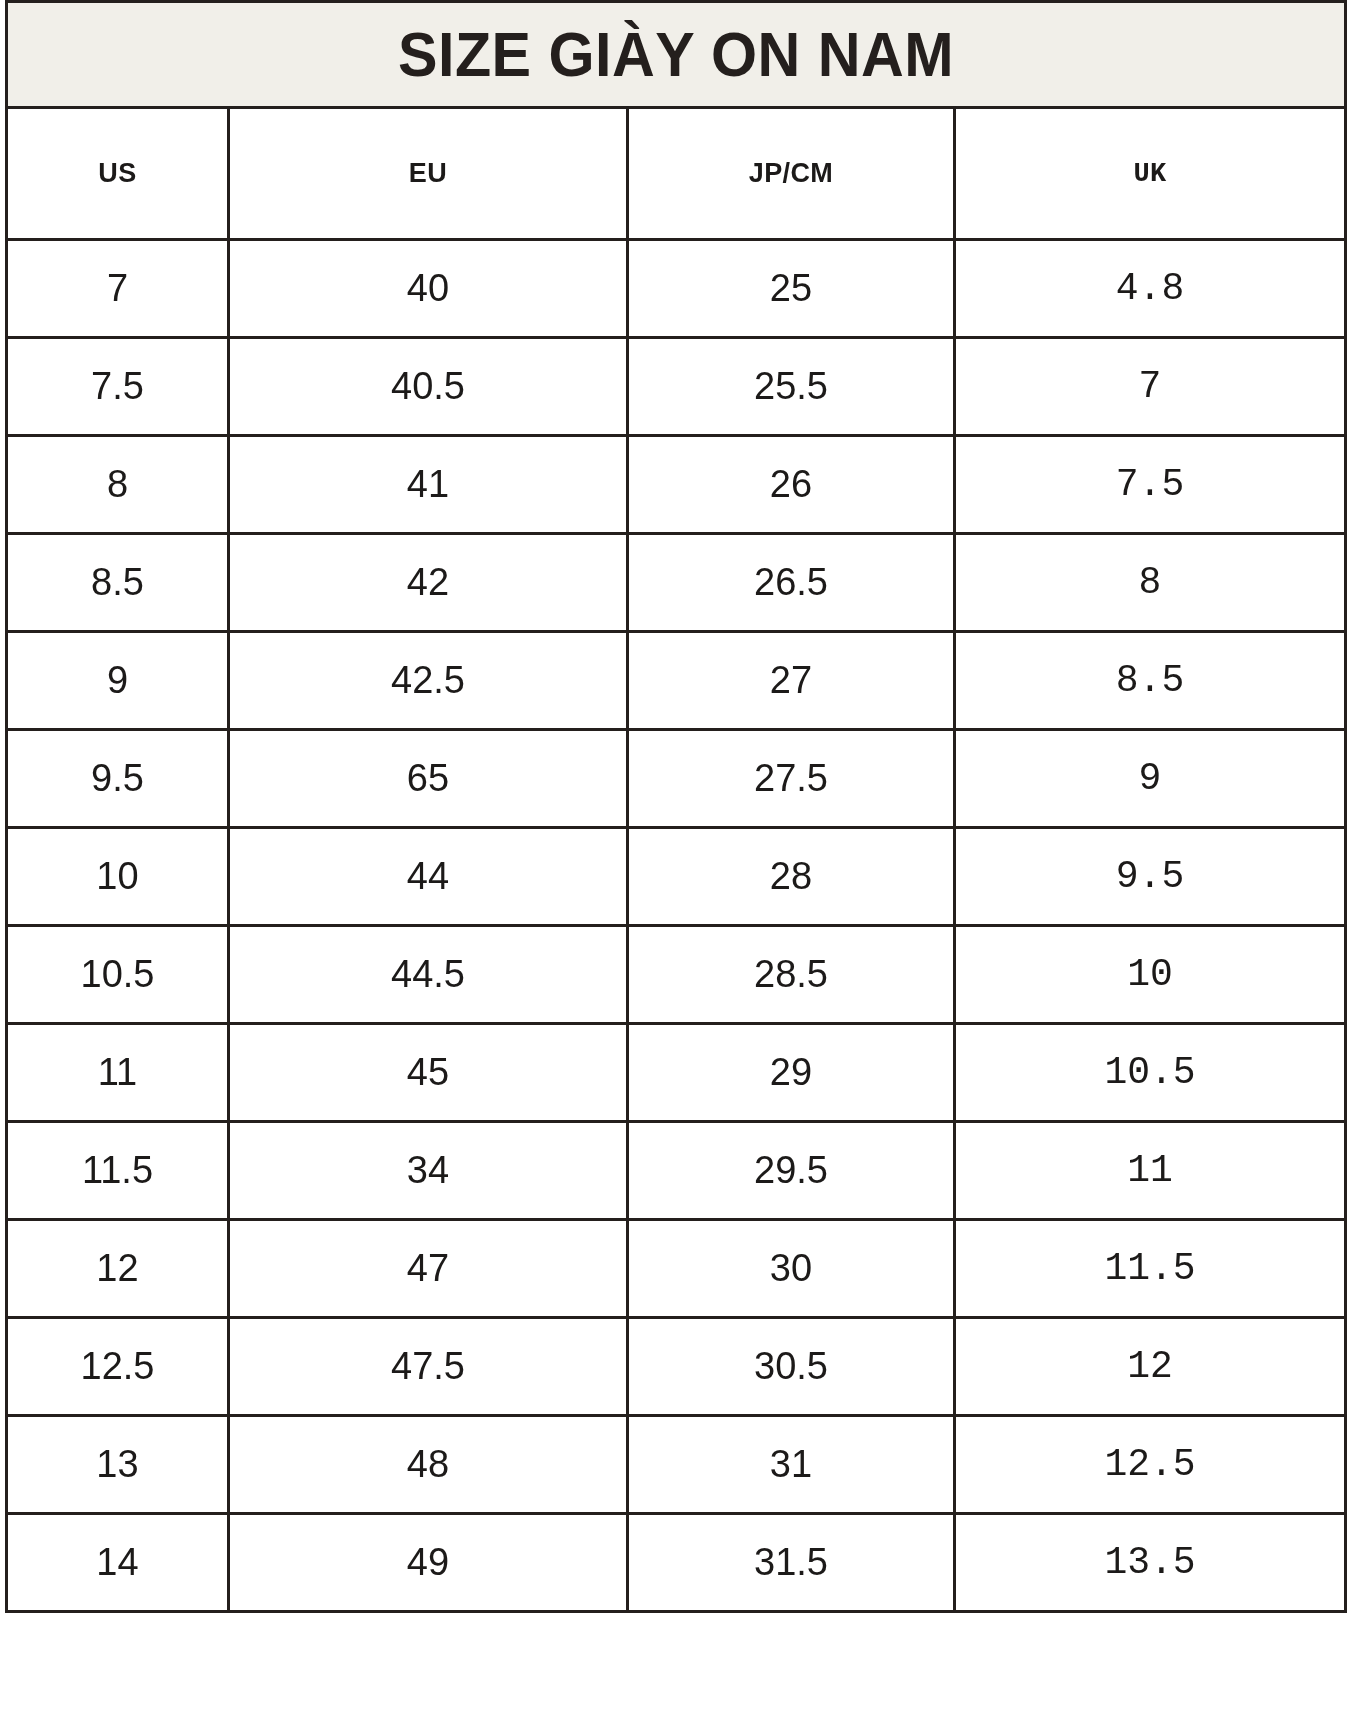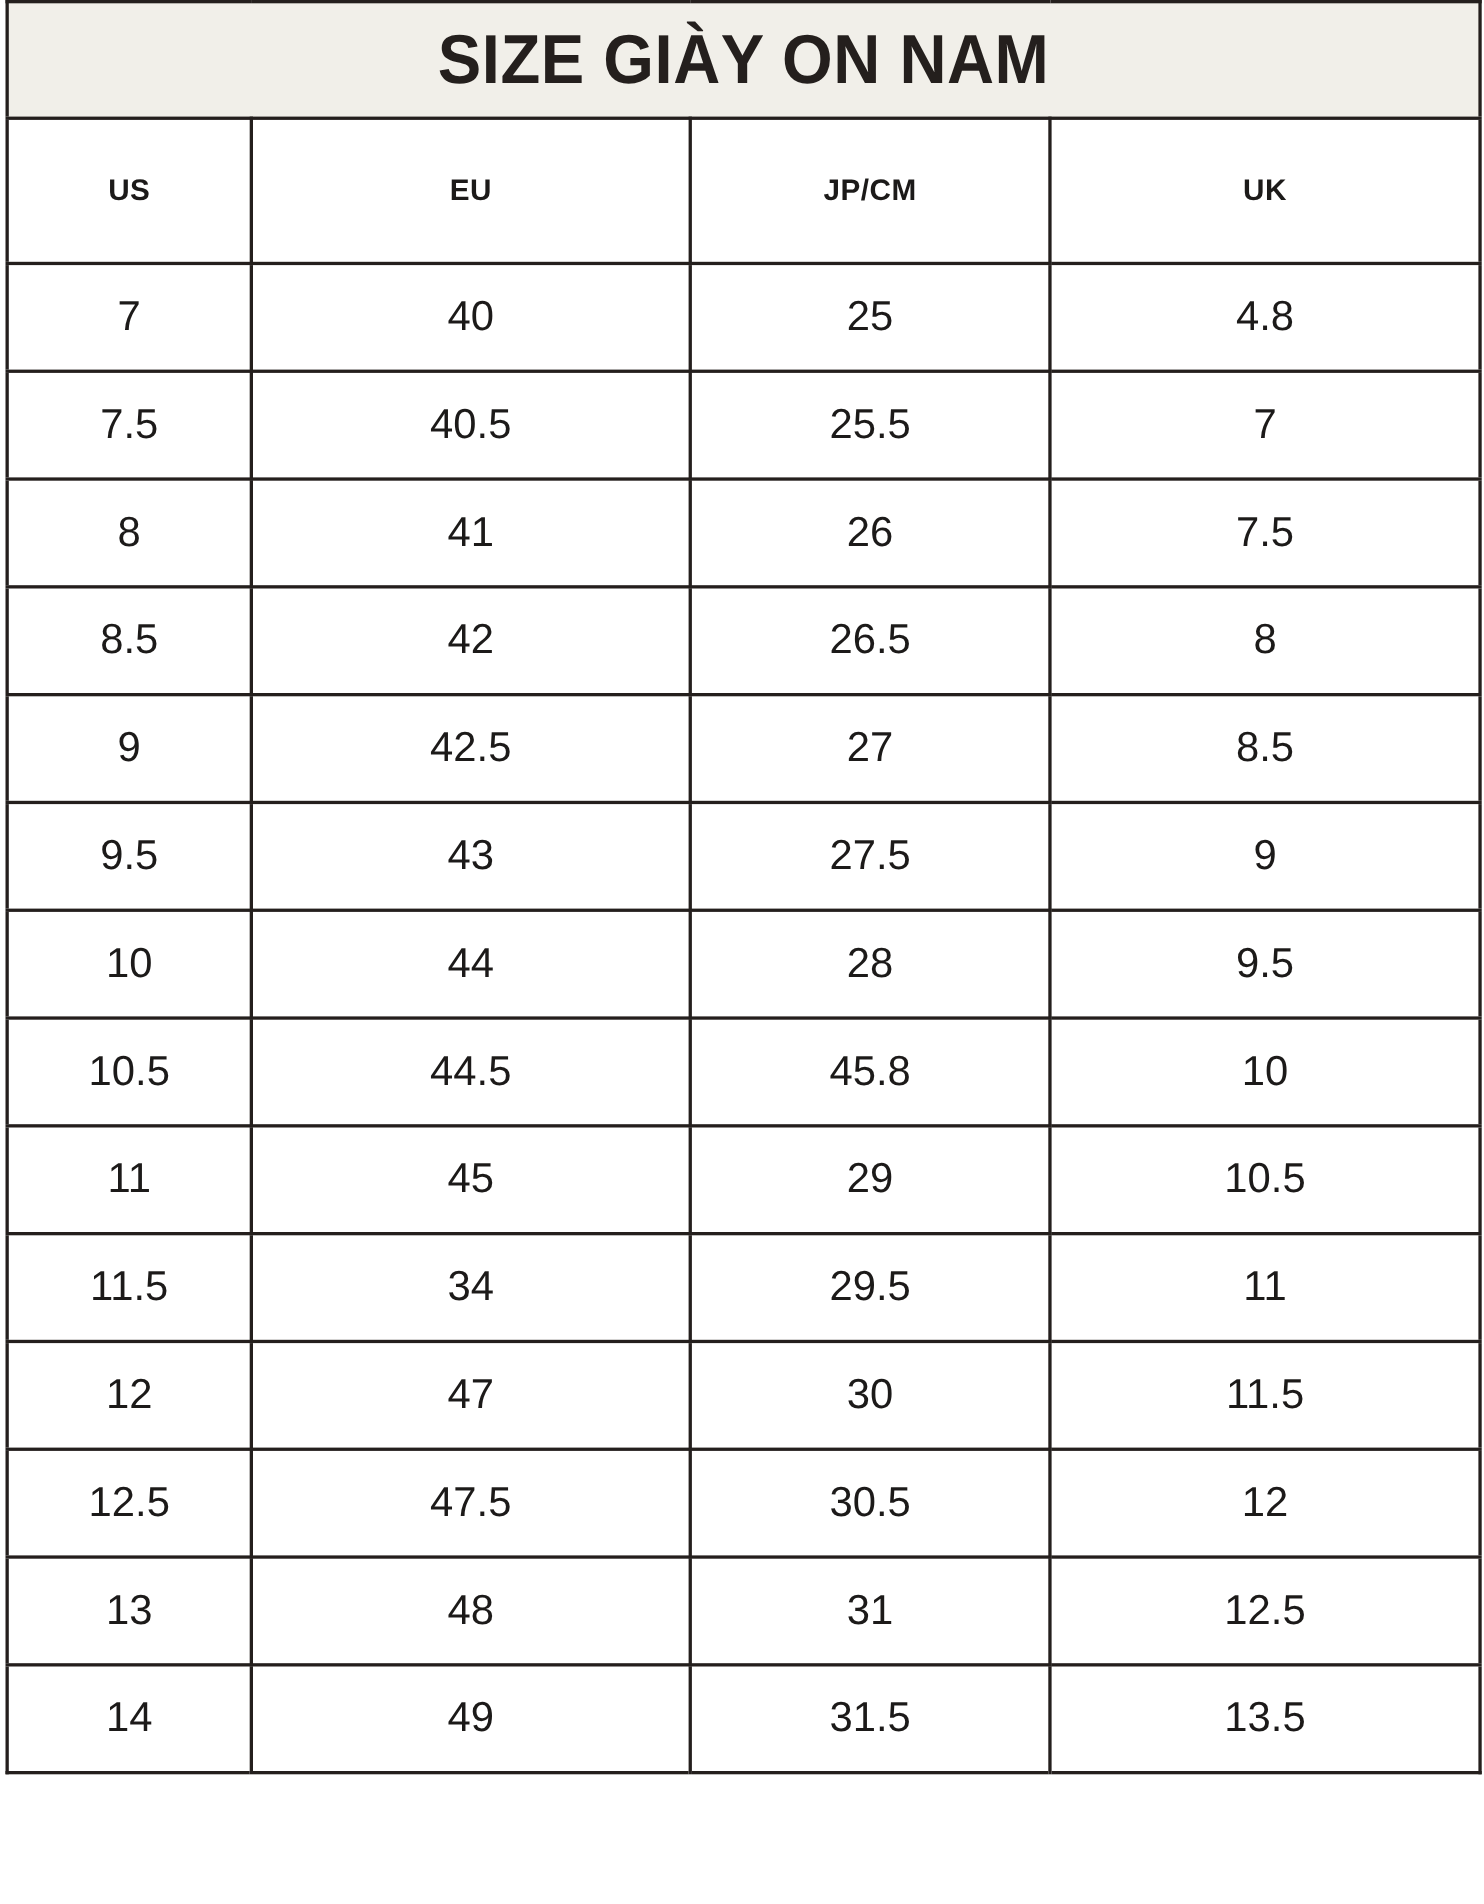--- a/index.html
+++ b/index.html
@@ -57,20 +57,21 @@
     border-bottom: 3px solid #241f1d;
     text-align: center;
     vertical-align: middle;
     padding: 0;
     color: #1c1a19;
   }
 
   .size-table th:last-child,
   .size-table td.cell:last-child {
     border-right: none;
+    font-family: Liberation Mono, monospace;
   }
 
   .size-table tr:last-child td.cell {
     border-bottom: none;
   }
 
   .size-table th {
     height: 129px;
     font-weight: bold;
     font-size: 27px;
@@ -138,34 +139,34 @@
         <td class="cell">8</td>
       </tr>
       <tr>
         <td class="cell">9</td>
         <td class="cell">42.5</td>
         <td class="cell">27</td>
         <td class="cell">8.5</td>
       </tr>
       <tr>
         <td class="cell">9.5</td>
-        <td class="cell">43</td>
+        <td class="cell">65</td>
         <td class="cell">27.5</td>
         <td class="cell">9</td>
       </tr>
       <tr>
         <td class="cell">10</td>
         <td class="cell">44</td>
         <td class="cell">28</td>
         <td class="cell">9.5</td>
       </tr>
       <tr>
         <td class="cell">10.5</td>
         <td class="cell">44.5</td>
-        <td class="cell">45.8</td>
+        <td class="cell">28.5</td>
         <td class="cell">10</td>
       </tr>
       <tr>
         <td class="cell">11</td>
         <td class="cell">45</td>
         <td class="cell">29</td>
         <td class="cell">10.5</td>
       </tr>
       <tr>
         <td class="cell">11.5</td>

